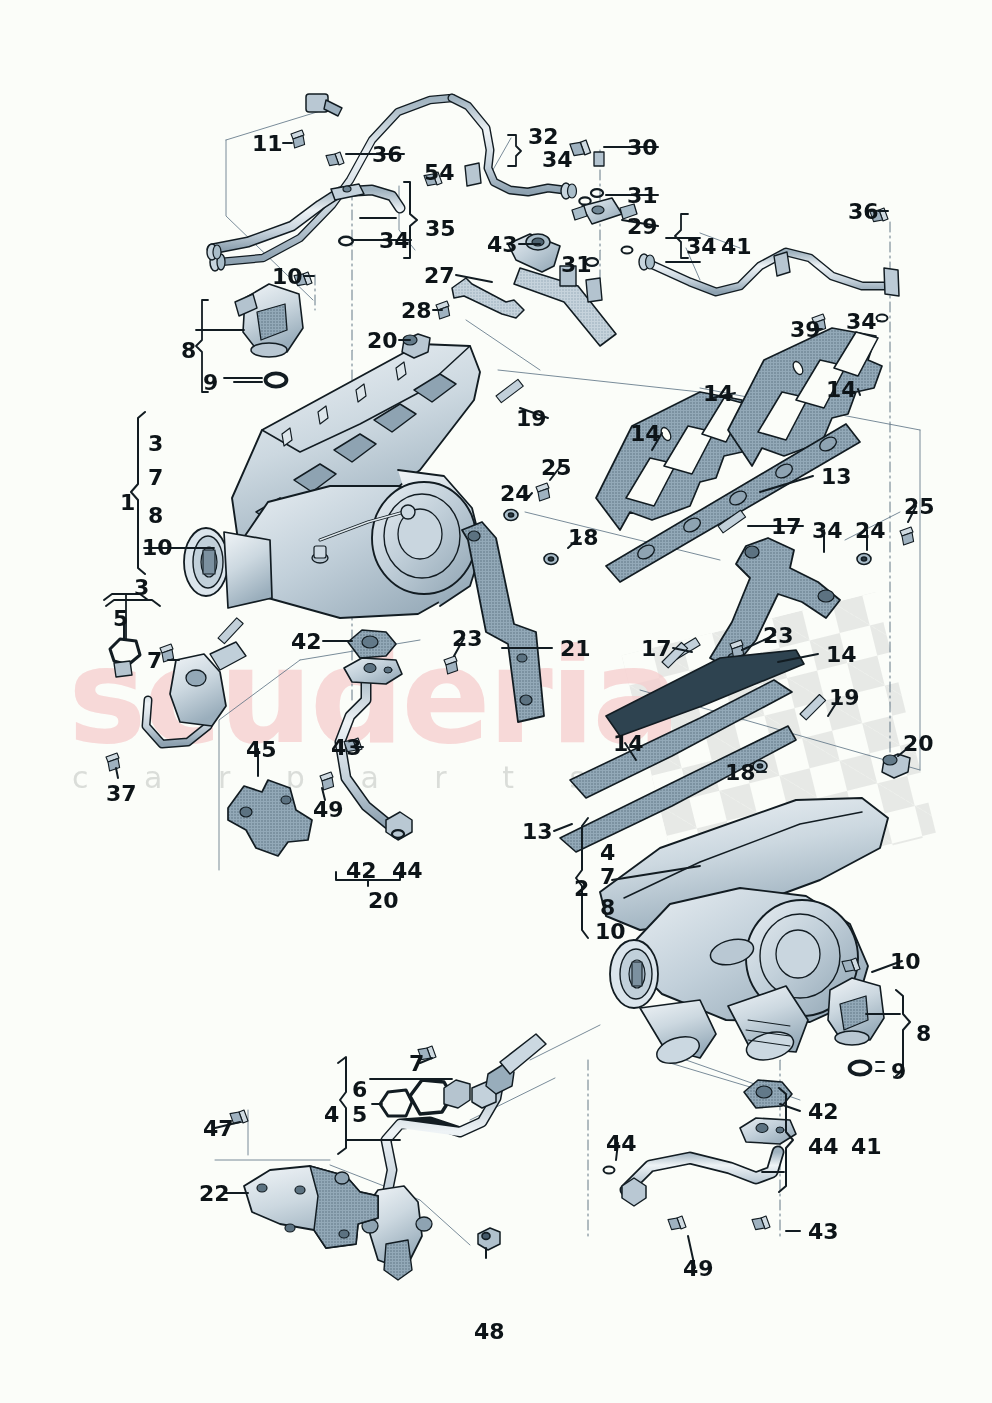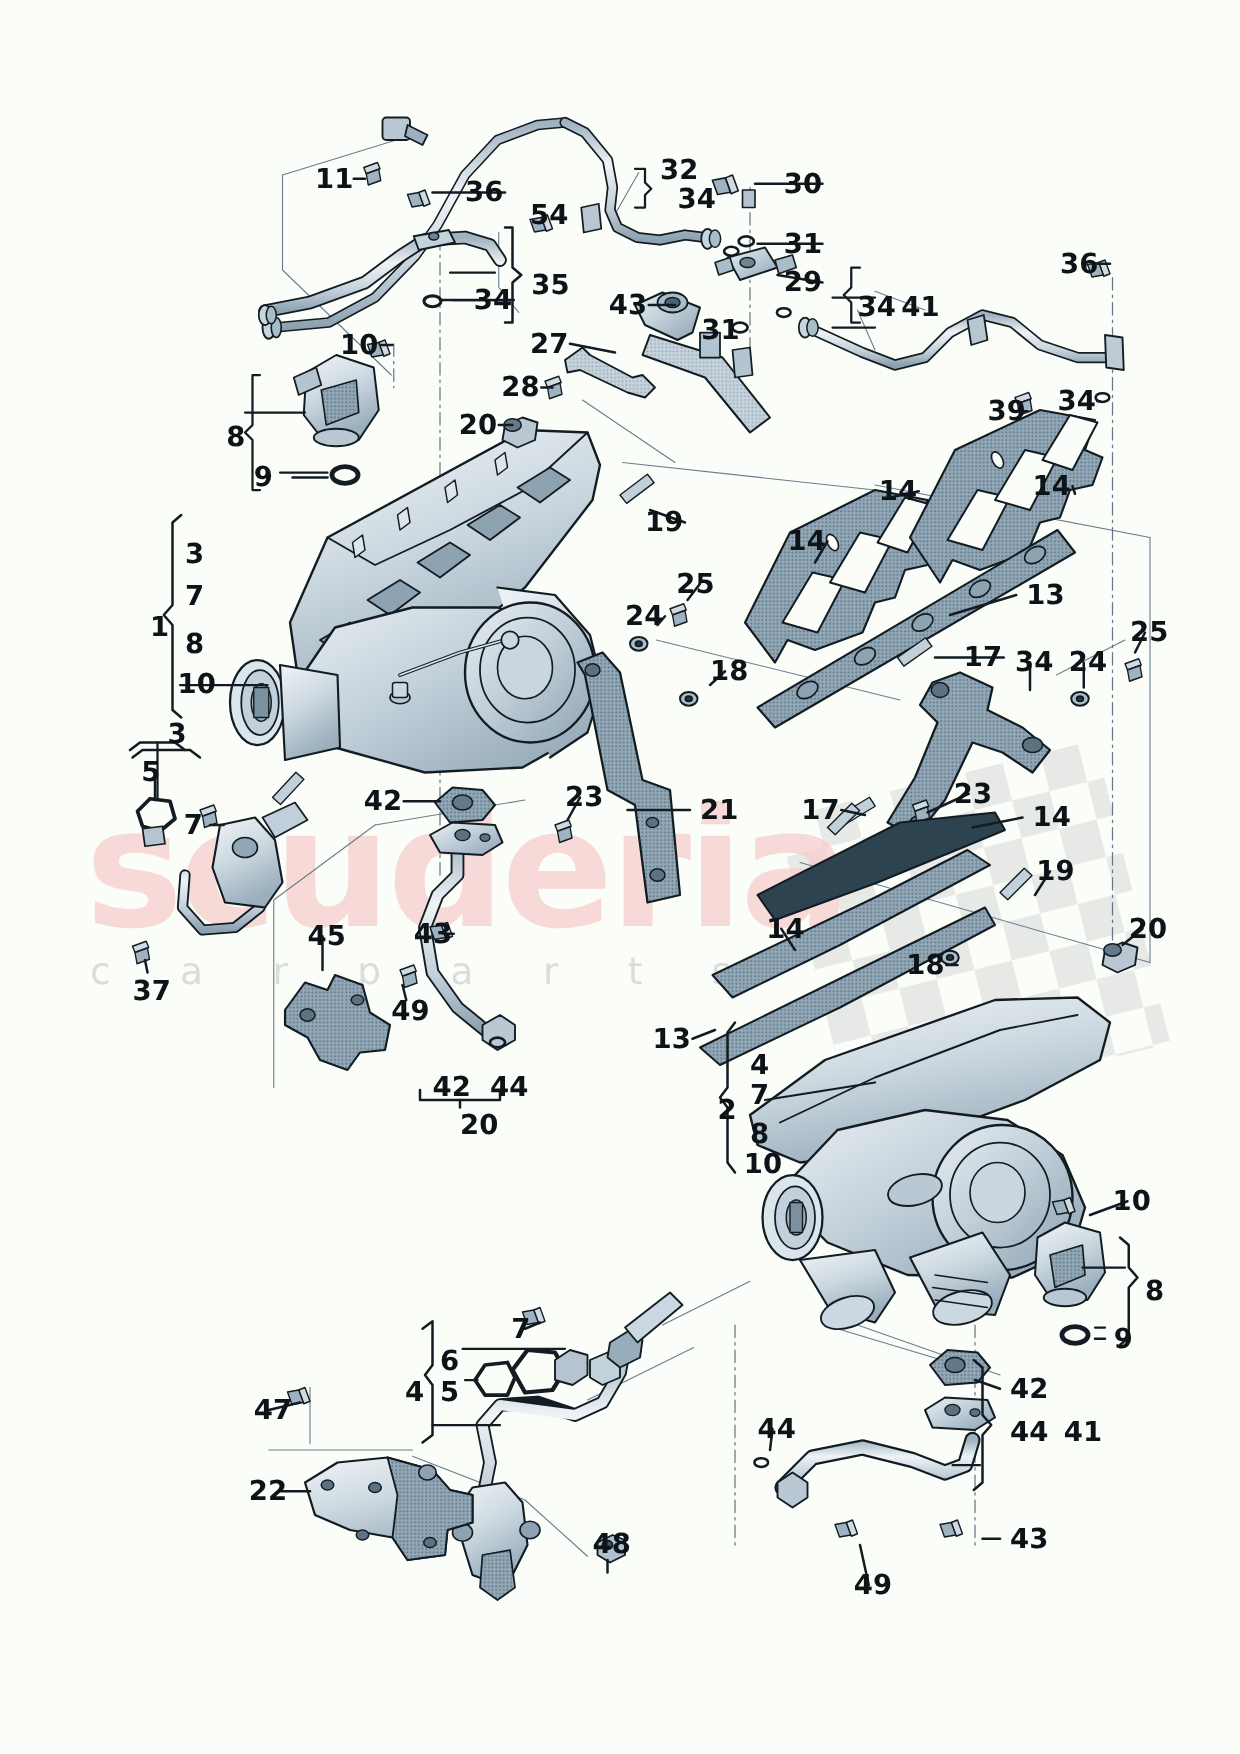--- a/index.html
+++ b/index.html
@@ -572,21 +572,21 @@
     <span class="cal" style="left:851px;top:1136px">41</span>
     <span class="cal" style="left:606px;top:1133px">44</span>
     <span class="cal" style="left:808px;top:1221px">43</span>
     <span class="cal" style="left:683px;top:1258px">49</span>
     <span class="cal" style="left:409px;top:1053px">7</span>
     <span class="cal" style="left:352px;top:1079px">6</span>
     <span class="cal" style="left:324px;top:1104px">4</span>
     <span class="cal" style="left:352px;top:1104px">5</span>
     <span class="cal" style="left:203px;top:1118px">47</span>
     <span class="cal" style="left:199px;top:1183px">22</span>
-    <span class="cal" style="left:474px;top:1225px">48</span>
+    <span class="cal" style="left:474px;top:1321px">48</span>
   </div>
 
   <svg width="992" height="1403" style="position:absolute;left:0;top:0;z-index:3;pointer-events:none">
     <g stroke="#121c22" stroke-width="2" fill="none" stroke-linecap="round">
       <path d="M283,143 L292,143"></path>
       <path d="M404,154 L346,154"></path>
       <path d="M658,147 L604,147"></path>
       <path d="M658,195 L606,195"></path>
       <path d="M658,226 L622,220"></path>
       <path d="M878,211 L888,211"></path>

